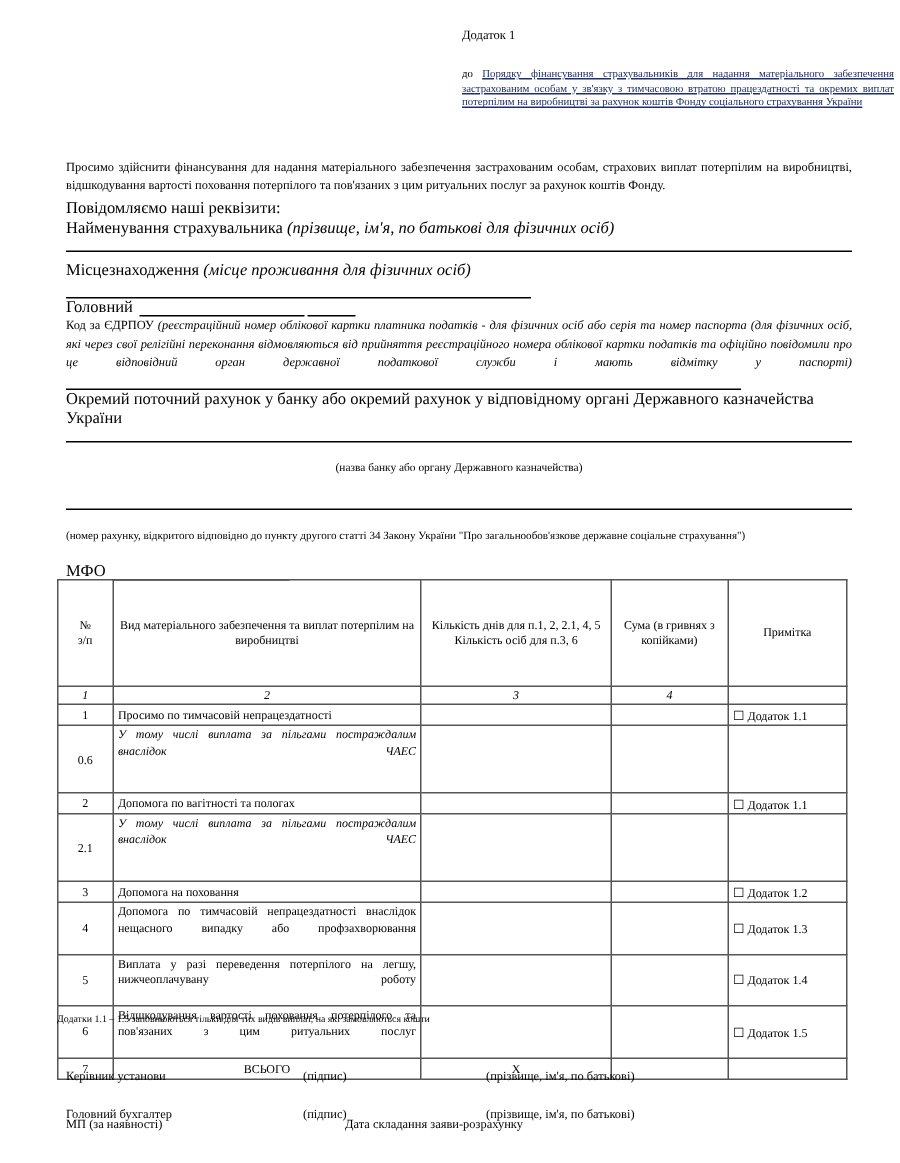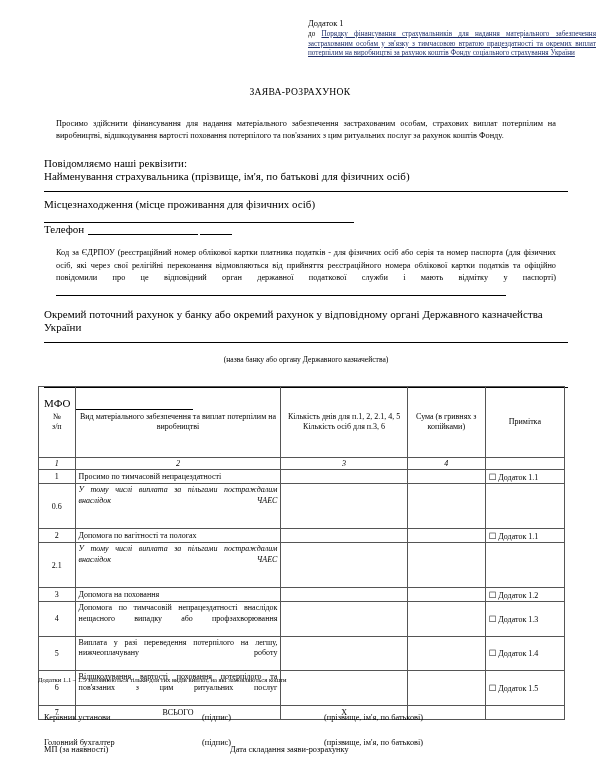--- a/index.html
+++ b/index.html
@@ -27,21 +27,21 @@
   .annex-block {
     position: absolute;
     left: 308px;
     top: 18px;
     width: 288px;
     text-align: left;
   }
   .annex-title {
     font-size: 8.4px;
     line-height: 11px;
-    margin-bottom: 1px;
+    margin-bottom: 16px;
   }
   .annex-ref {
     font-size: 7.2px;
     line-height: 9.6px;
     text-align: justify;
   }
   .annex-ref .lead { color: #000; }
   .annex-ref .lnk {
     color: #1f2f6b;
     text-decoration: underline;
@@ -59,31 +59,31 @@
   }
 
   
   .body-wrap {
     position: absolute;
     left: 44px;
     top: 106px;
     width: 524px;
   }
   p.para {
-    margin: 12px;
+    margin: 0;
     font-size: 8.3px;
     line-height: 12.2px;
     text-align: justify;
   }
   p.plain {
     margin: 0;
     font-size: 11px;
     line-height: 12.4px;
   }
-  .ital { }
+  .ital { font-style: italic; }
   .spacer3 { height: 3px; }
   .spacer6 { height: 6px; }
 
   .ruled {
     display: block;
     border-bottom: 1px solid #000;
     height: 9px;
   }
   .inline-rule {
     display: inline-block;
@@ -186,51 +186,51 @@
 </head>
 <body>
 
 <div class="page">
 
   <div class="annex-block">
     <div class="annex-title">Додаток 1</div>
     <div class="annex-ref"><span class="lead">до </span><span class="lnk">Порядку фінансування страхувальників для надання матеріального забезпечення застрахованим особам у зв'язку з тимчасовою втратою працездатності та окремих виплат потерпілим на виробництві за рахунок коштів Фонду соціального страхування України</span></div>
   </div>
 
-  <div class="doc-title">ЗАЯВА-РОЗРАХУНОК</div>
 
   <div class="body-wrap">
 
     <p class="para">Просимо здійснити фінансування для надання матеріального забезпечення застрахованим особам, страхових виплат потерпілим на виробництві, відшкодування вартості поховання потерпілого та пов'язаних з цим ритуальних послуг  за рахунок коштів Фонду.</p>
 
     <div class="spacer3"></div>
 
     <p class="plain">Повідомляємо наші реквізити:</p>
 
     <p class="plain"><span>Найменування страхувальника </span><span class="ital">(прізвище,  ім'я,  по батькові для фізичних осіб)</span></p>
     <span class="ruled"></span>
 
     <div class="spacer6"></div>
 
     <p class="plain"><span>Місцезнаходження </span><span class="ital">(місце проживання для фізичних осіб)</span><span class="inline-rule" style="width:310px;"></span></p>
 
-    <p class="plain"><span>Телефон</span><span class="inline-rule" style="width:110px;margin-left:4px;"></span><span class="inline-rule" style="width:32px;margin-left:2px;"></span></p>
+    <p class="plain"><span>Головний</span><span class="inline-rule" style="width:110px;margin-left:4px;"></span><span class="inline-rule" style="width:32px;margin-left:2px;"></span></p>
 
     <p class="para"><span>Код за ЄДРПОУ </span><span class="ital">(реєстраційний номер облікової картки платника податків - для фізичних осіб або серія та номер паспорта (для фізичних осіб, які через свої релігійні переконання відмовляються від прийняття реєстраційного номера облікової картки податків та офіційно повідомили про це відповідний орган державної податкової служби і мають відмітку у паспорті)</span><span class="inline-rule" style="width:450px;"></span></p>
 
     <p class="plain">Окремий поточний рахунок у банку або окремий рахунок у відповідному органі Державного казначейства України</p>
     <span class="ruled"></span>
 
     <div class="spacer3"></div>
     <p class="centered-note">(назва банку або органу Державного казначейства)</p>
 
     <div class="spacer6"></div>
     <span class="ruled"></span>
 
     <div class="spacer3"></div>
+    <p class="small-note">(номер рахунку, відкритого відповідно до пункту другого статті 34 Закону України "Про загальнообов'язкове державне соціальне страхування")</p>
 
     <div class="spacer6"></div>
     <p class="plain"><span>МФО</span><span class="inline-rule" style="width:118px;margin-left:5px;"></span></p>
   </div>
 
   <table class="calc">
     <thead>
       <tr>
         <th class="col-no">
           <span>№</span><br>

